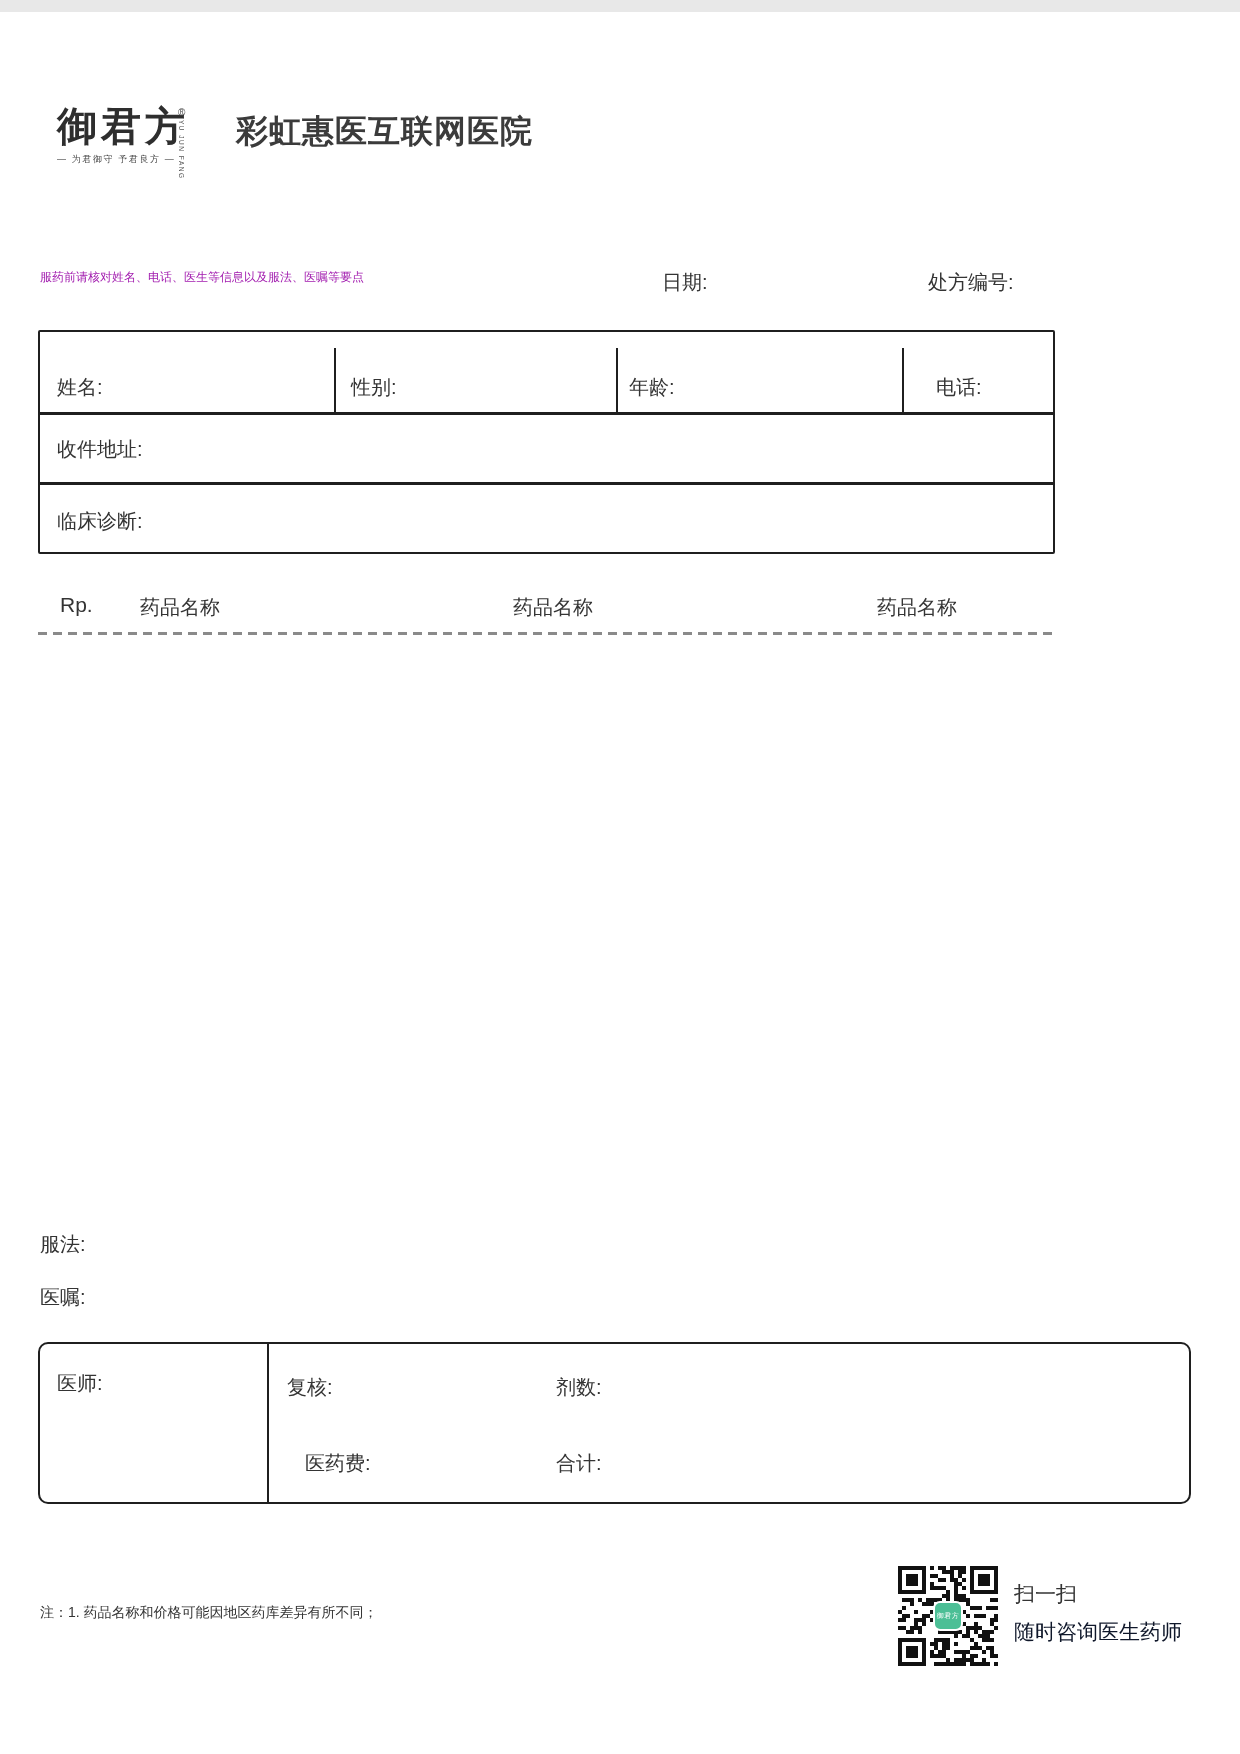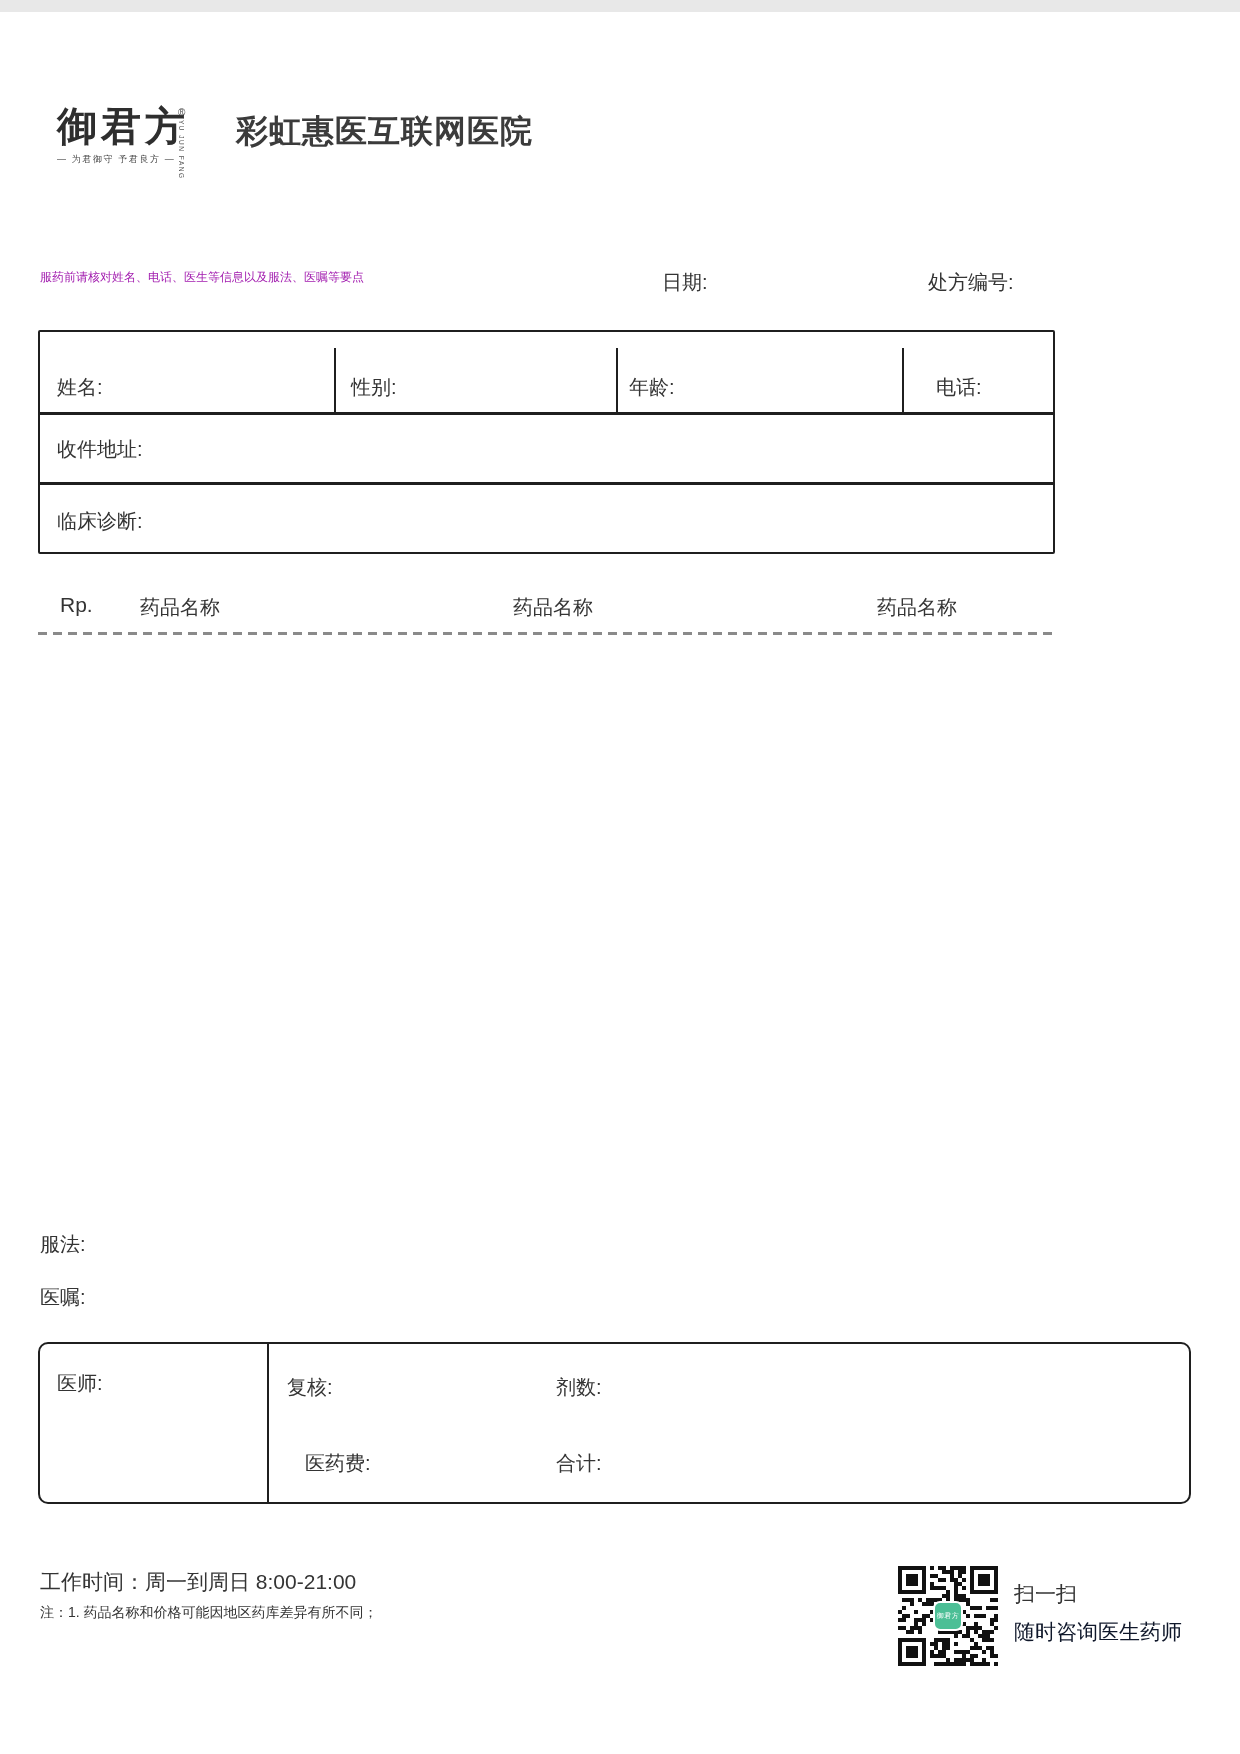--- a/index.html
+++ b/index.html
@@ -146,21 +146,20 @@
 
   <div class="abs sign-box">
     <div class="vdiv"></div>
     <div class="lbl lbl-doctor">医师:</div>
     <div class="lbl lbl-reviewer">复核:</div>
     <div class="lbl lbl-doses">剂数:</div>
     <div class="lbl lbl-fee">医药费:</div>
     <div class="lbl lbl-total">合计:</div>
   </div>
 
-  <div class="abs work-hours">工作时间：周一到周日 8:00-21:00</div>
   <div class="abs note-1">注：1. 药品名称和价格可能因地区药库差异有所不同；</div>
 
   <div class="abs qr-wrap">
     <svg viewBox="0 0 25 25" xmlns="http://www.w3.org/2000/svg">
 
       <g>
         <rect class="qr-ink" x="0" y="0" width="7" height="7"></rect>
           <rect fill="#fff" x="1" y="1" width="5" height="5"></rect>
           <rect class="qr-ink" x="2" y="2" width="3" height="3"></rect>
         <rect class="qr-ink" x="18" y="0" width="7" height="7"></rect>

